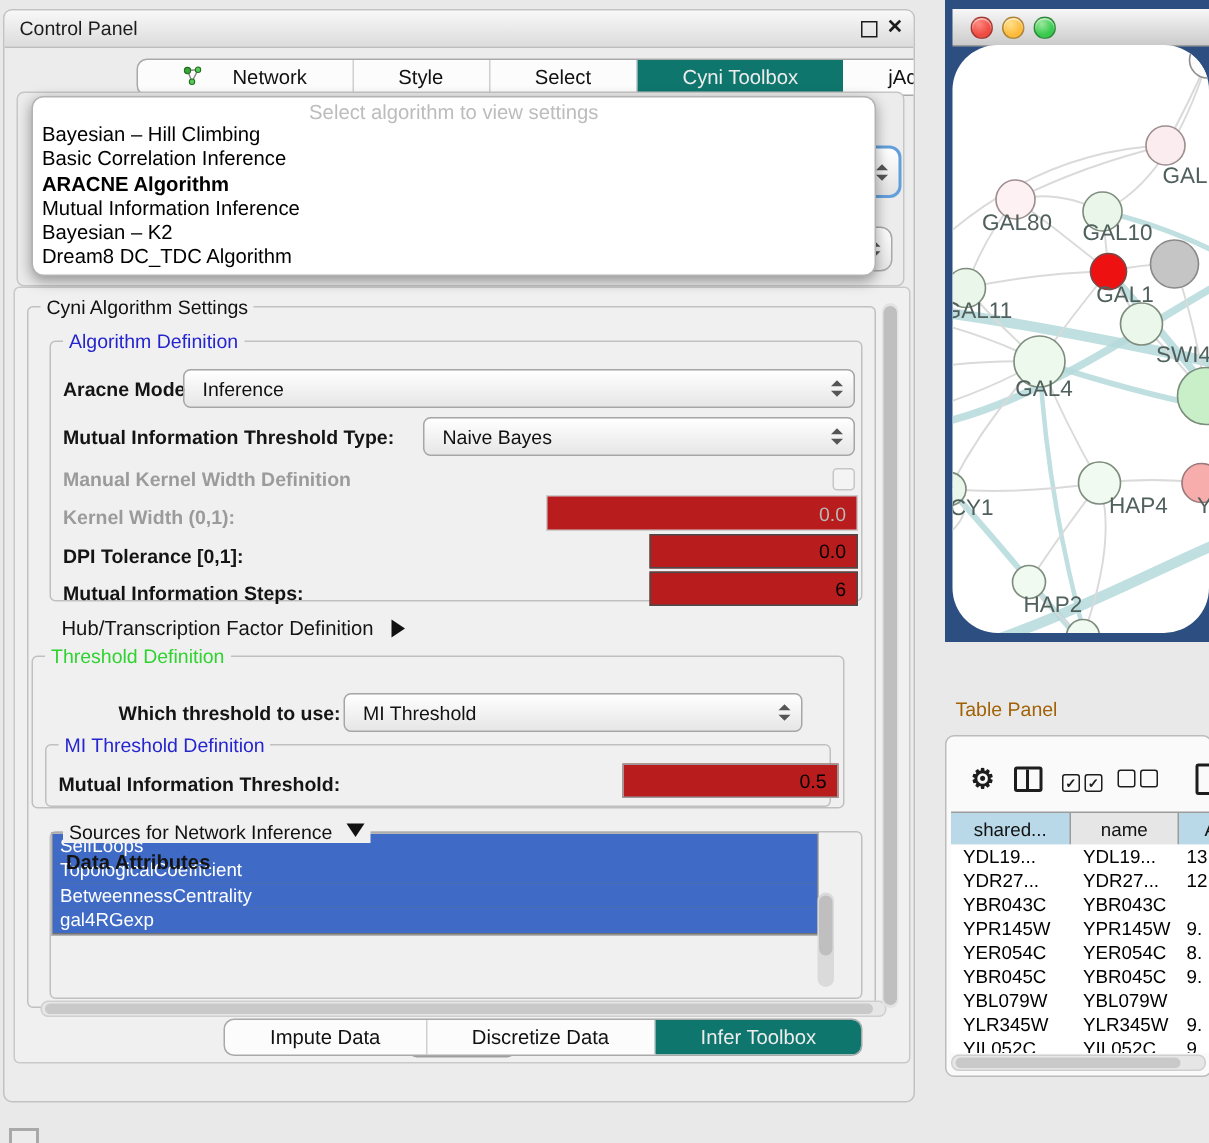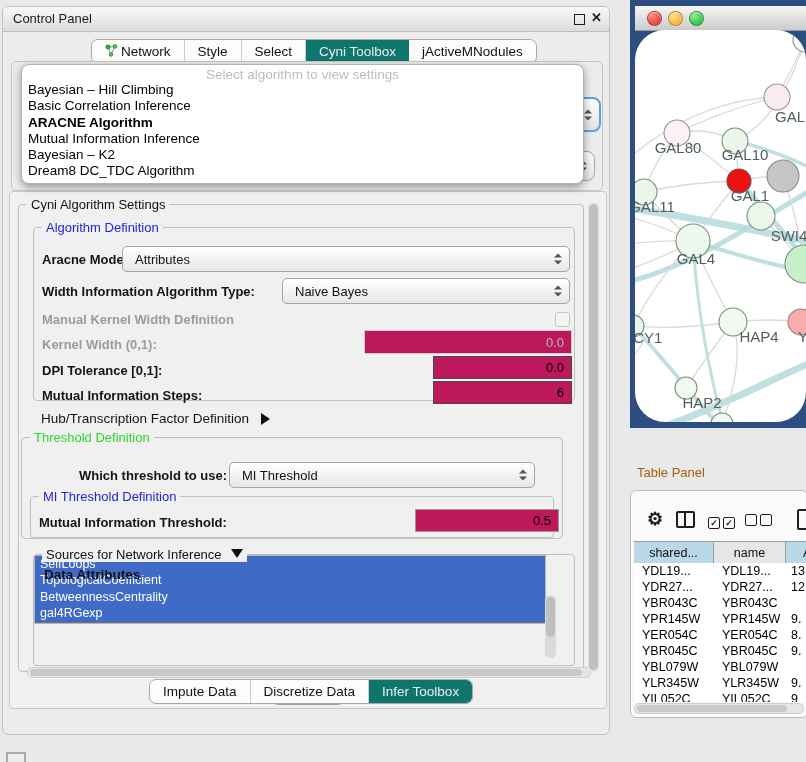--- a/index.html
+++ b/index.html
@@ -12,21 +12,21 @@
                  border:1px solid #c2c2c2;border-radius:6px;overflow:hidden;}
   #cp-titlebar{left:0;top:0;right:0;height:24px;background:linear-gradient(#f8f8f8,#dcdcdc);
                border-bottom:1px solid #bdbdbd;}
   #cp-title{left:10px;top:4px;font-size:13px;color:#1c1c1c;}
   .win-float{right:24px;top:7px;width:9px;height:9px;border:1.5px solid #1c1c1c;}
   .win-close{right:7px;top:3px;font-size:13px;font-weight:bold;color:#1c1c1c;}
 
   
   .tabbar{display:flex;height:23px;background:#fcfcfc;border:1px solid #a9a9a9;
           border-radius:7px;overflow:hidden;align-items:stretch;}
-  .tab{display:flex;align-items:center;gap:3px;padding:0 13px;font-size:13.5px;color:#111;
+  .tab{display:flex;align-items:center;gap:20px;padding:0 30px;font-size:13.5px;color:#111;
        border-right:1px solid #cfcfcf;white-space:nowrap;}
   .tab:last-child{border-right:none;}
   .tab.selected{background:#0f766e;color:#ececec;border-right:none;}
 
   
   #algo-dropdown{left:18px;top:57px;width:561px;height:116px;background:#fff;
                  border:1px solid #b3b3b3;border-radius:8px;box-shadow:0 3px 9px rgba(0,0,0,.38);
                  z-index:40;overflow:hidden;padding-top:2px;}
   .dd-placeholder{text-align:center;color:#bcbcbc;font-size:13.5px;line-height:15px;}
   .dd-item{font-size:13.5px;line-height:16.3px;padding-left:6px;color:#000;white-space:nowrap;}
@@ -52,21 +52,21 @@
   .lbl.dis{color:#9b9b9b;}
   .combo{position:absolute;display:flex;align-items:center;height:24px;
          background:linear-gradient(#ffffff,#e6e6e6);border:1px solid #a6a6a6;border-radius:5px;
          font-size:13px;color:#111;padding-left:12px;}
   .spin{position:absolute;right:7px;top:50%;transform:translateY(-50%);width:8px;height:11px;}
   .spin::before{content:"";position:absolute;top:0;left:0;border-left:4px solid transparent;
                 border-right:4px solid transparent;border-bottom:4px solid #555;}
   .spin::after{content:"";position:absolute;bottom:0;left:0;border-left:4px solid transparent;
                border-right:4px solid transparent;border-top:4px solid #555;}
   .field{position:absolute;display:flex;align-items:center;justify-content:flex-end;
-         background:#be185d;border:1px solid #999;font-size:13px;padding:0 7px;color:#000;}
+         background:#b91c1c;border:1px solid #999;font-size:13px;padding:0 7px;color:#000;}
   .field.dark{border:1.5px solid #4a4a4a;}
   .field.dis{border-color:#cccccc;color:#b8b8b8;}
   .cb{position:absolute;width:13px;height:13px;border:1.5px solid #c6c6c6;border-radius:3px;
       background:#f4f4f4;}
   .arrow-right{display:inline-block;width:0;height:0;border-top:6px solid transparent;
                border-bottom:6px solid transparent;border-left:9px solid #111;vertical-align:-2px;}
   .arrow-down{display:inline-block;width:0;height:0;border-left:6px solid transparent;
               border-right:6px solid transparent;border-top:9px solid #111;vertical-align:1px;}
   #attr-list{left:18px;top:38px;width:510px;height:67px;background:#737373;border:1px solid #b5b5b5;
              overflow:hidden;}
@@ -169,25 +169,25 @@
     <div id="cyni-panel" class="abs">
 
       <div class="groupbox" style="left:8px;top:12px;width:564px;height:466px;">
         <span class="gb-title" style="color:#111;">Cyni Algorithm Settings</span>
 
         <div class="groupbox" style="left:14px;top:22px;width:540px;height:172px;">
           <span class="gb-title t-blue">Algorithm Definition</span>
 
           <span class="lbl" style="left:8px;top:24px;">Aracne Mode:</span>
           <div class="combo" style="left:88px;top:18px;width:434px;">
-            <span>Attributes</span>
+            <span>Inference</span>
             <span class="spin"></span>
           </div>
 
-          <span class="lbl" style="left:8px;top:56px;">Width Information Algorithm Type:</span>
+          <span class="lbl" style="left:8px;top:56px;">Mutual Information Threshold Type:</span>
           <div class="combo" style="left:248px;top:50px;width:274px;">
             <span>Naive Bayes</span>
             <span class="spin"></span>
           </div>
 
           <span class="lbl dis" style="left:8px;top:84px;">Manual Kernel Width Definition</span>
           <span class="cb" style="left:521px;top:84px;"></span>
 
           <span class="lbl dis" style="left:8px;top:109px;">Kernel Width (0,1):</span>
           <div class="field dis" style="left:330px;top:102px;width:192px;height:22px;">

